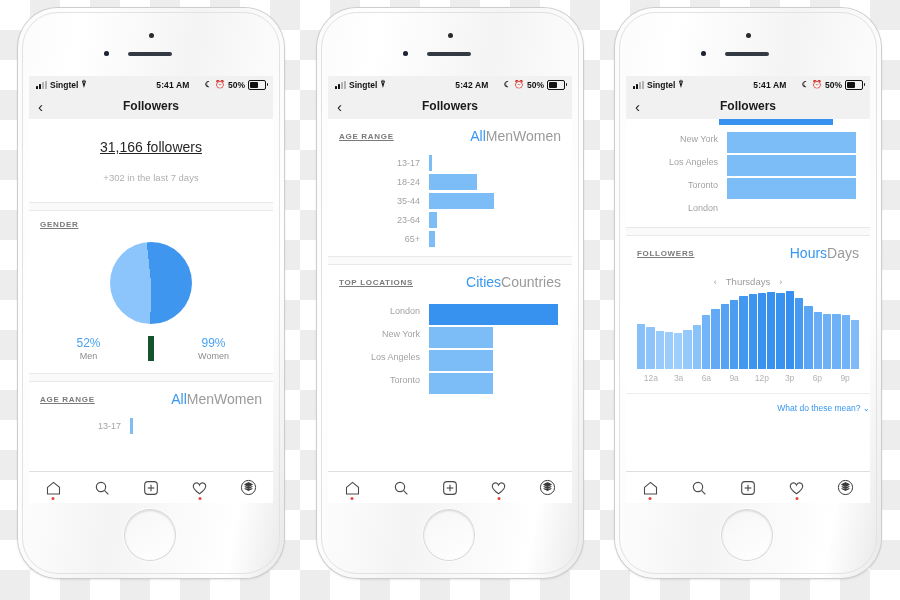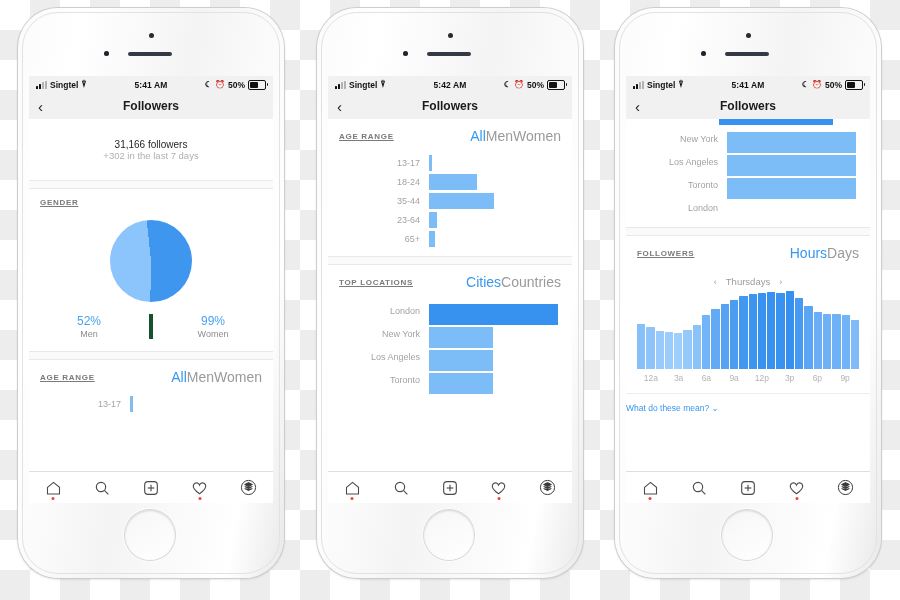--- a/index.html
+++ b/index.html
@@ -48,21 +48,21 @@
   .screen{
     position:absolute;left:11px;top:68px;width:244px;height:427px;
     background:#fff;overflow:hidden;
   }
 
   .statusbar{
     height:17px;background:#f1f1f1;display:flex;align-items:center;
     padding:0 7px;font-size:8.5px;color:#111;font-weight:bold;
   }
   .sb-left{display:flex;align-items:center;gap:3px;flex:1;}
-  .sb-mid{flex:1;text-align:center;letter-spacing:.1px;}
+  .sb-mid{flex:1;text-align:right;letter-spacing:.1px;}
   .sb-right{display:flex;align-items:center;gap:3px;flex:1;justify-content:flex-end;}
   .bars{display:inline-flex;align-items:flex-end;gap:1px;height:8px;}
   .bars i{display:block;width:2px;background:#111;border-radius:.5px;}
   .bars i:nth-child(1){height:3px}.bars i:nth-child(2){height:5px}
   .bars i:nth-child(3){height:6.5px;background:#b2b2b2}.bars i:nth-child(4){height:8px;background:#b2b2b2}
   .wifi{font-size:9px;line-height:1;}
   .moon{font-size:8px;}
   .alarm{font-size:8px;}
   .battery{width:16px;height:8px;border:1px solid #111;border-radius:2px;position:relative;display:inline-block;}
   .battery::after{content:"";position:absolute;right:-3px;top:2px;width:1.5px;height:3px;background:#111;border-radius:0 1px 1px 0;}
@@ -92,32 +92,32 @@
   .card{background:#fff;}
   .divider{height:7px;background:#fafafa;border-top:1px solid #e9e9e9;border-bottom:1px solid #e9e9e9;}
   .sect-head{display:flex;align-items:center;padding:9px 11px 7px 11px;}
   .sect-title{font-size:8px;letter-spacing:.7px;color:#7a7a7a;font-weight:bold;flex:1;text-transform:uppercase;text-decoration:underline;}
   .seg{display:flex;gap:0;font-size:14px;}
   .seg span{color:#9a9a9a;}
   .seg span.on{color:#3897f0;}
 
   
   .summary{padding:20px 0 19px 0;text-align:center;}
-  .summary .big{font-size:10px;color:#262626;margin-bottom:0;}
+  .summary .big{font-size:14px;color:#262626;margin-bottom:17px;text-decoration:underline;}
   .summary .sub{font-size:9.5px;color:#b0b0b0;}
 
   
   .pie-wrap{display:flex;justify-content:center;padding:6px 0 2px 0;}
   .pie{width:82px;height:82px;border-radius:50%;
        background:conic-gradient(from 181deg, #8cc5fb 0deg 173deg, #3f96ef 173deg 360deg);}
   .gender-legend{display:flex;margin:10px 0 0 0;padding-bottom:12px;}
   .gl{flex:1;text-align:center;}
   .gl .pct{font-size:12px;color:#4aa3f2;margin-bottom:1px;}
   .gl .lab{font-size:9px;color:#8d8d8d;}
-  .gl.left{border-right:4px solid #14532d;}
+  .gl.left{border-right:6px solid #14532d;}
 
   
   .hbars{padding:2px 0 8px 0;}
   .hrow{display:flex;align-items:center;height:19px;}
   .hlabel{width:92px;text-align:right;padding-right:9px;font-size:9px;color:#a3a3a3;}
   .hbarbox{flex:1;position:relative;height:16px;}
   .hbar{position:absolute;left:0;top:0;height:100%;background:#7cbcf7;min-width:3px;}
   .hbar.hi{background:#3691ef;}
 
   .loc .hrow{height:23px;}
@@ -128,21 +128,21 @@
   .scroll-top-bar{height:6px;background:#3691ef;margin-left:93px;margin-right:37px;}
 
   
   .dayswitch{display:flex;align-items:center;justify-content:center;gap:9px;padding:8px 0 4px 0;
              font-size:9.5px;color:#9b9b9b;}
   .dayswitch .arw{font-size:9px;color:#9b9b9b;}
   .hours-chart{height:78px;display:flex;align-items:flex-end;gap:1px;padding:0 11px;}
   .hours-chart .vb{flex:1;border-radius:.5px;}
   .hours-axis{display:flex;padding:4px 11px 0 11px;font-size:8.5px;color:#b4b4b4;}
   .hours-axis span{flex:1;text-align:center;}
-  .meanlink{text-align:left;font-size:8.5px;color:#3897f0;padding:9px 0 4px 0;border-top:1px solid #ededed;margin-top:10px;}
+  .meanlink{text-align:right;font-size:8.5px;color:#3897f0;padding:9px 0 4px 0;border-top:1px solid #ededed;margin-top:10px;}
 </style>
 </head>
 <body>
 
 <div class="stage">
 
   <div class="phone" id="phone-1">
     <div class="phone-inner-edge"></div>
     <div class="sensor-dot"></div>
     <div class="cam-dot"></div>

